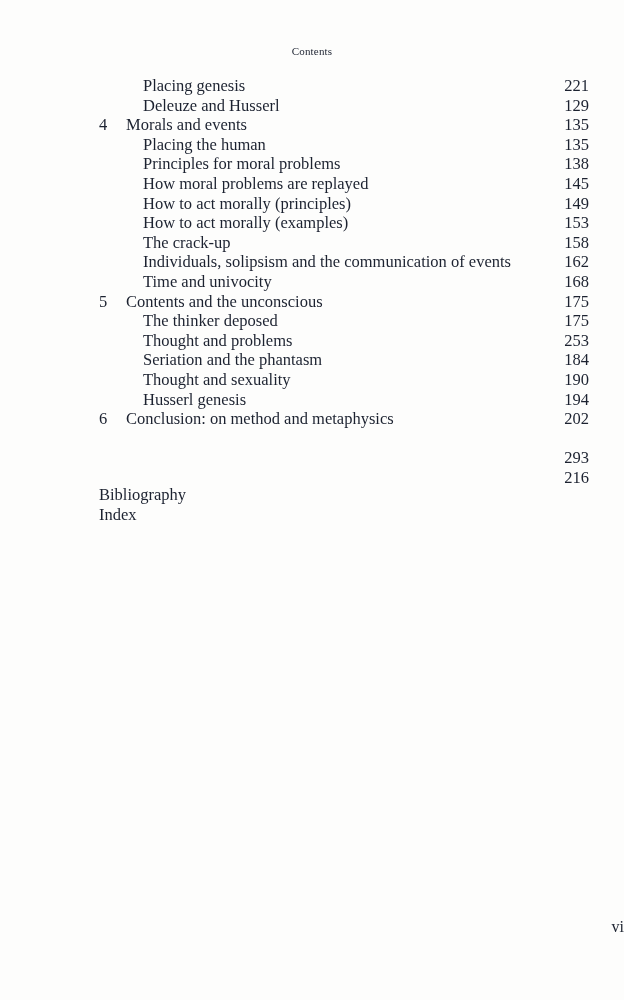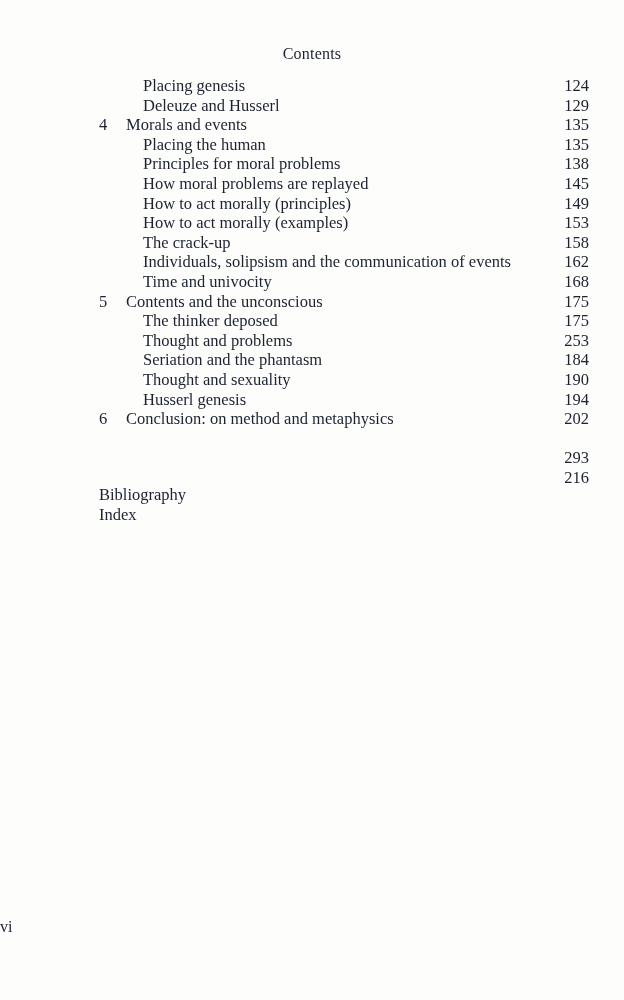--- a/index.html
+++ b/index.html
@@ -6,51 +6,51 @@
   body {
     width: 624px; height: 1000px;
     background: #fdfdfc;
     font-family: "Liberation Serif", "DejaVu Serif", serif;
     color: #1c2230;
     position: relative;
     overflow: hidden;
   }
   .running-head {
     position: absolute; top: 45px; left: 0; width: 624px;
-    text-align: center; font-size: 16px; letter-spacing: 0.2px;
+    text-align: center; font-size: 11px; letter-spacing: 0.2px;
   }
   .toc {
     position: absolute; top: 76px; left: 99px; width: 490px;
     font-size: 16.5px;
   }
   .row {
     position: relative; height: 19.6px; line-height: 19.6px;
     white-space: nowrap;
   }
   .row .num { position: absolute; left: 0; }
   .row .title { position: absolute; }
   .row.chapter .title { left: 27px; }
   .row.section .title { left: 44px; }
   .row.back .title { left: 0; margin-top: 37px; }
   .row .page { position: absolute; right: 0; }
   .gap { height: 19.6px; }
   .folio {
     position: absolute; top: 918px; left: 0; width: 624px;
-    text-align: left; font-size: 16px;
+    text-align: right; font-size: 16px;
   }
 </style>
 </head>
 <body>
 
 <div class="running-head">Contents</div>
 
 <div class="toc">
   <div class="row section">
     <span class="title">Placing genesis</span>
-    <span class="page">124</span>
+    <span class="page">221</span>
   </div>
   <div class="row section">
     <span class="title">Deleuze and Husserl</span>
     <span class="page">129</span>
   </div>
   <div class="row chapter">
     <span class="num">4</span>
     <span class="title">Morals and events</span>
     <span class="page">135</span>
   </div>

